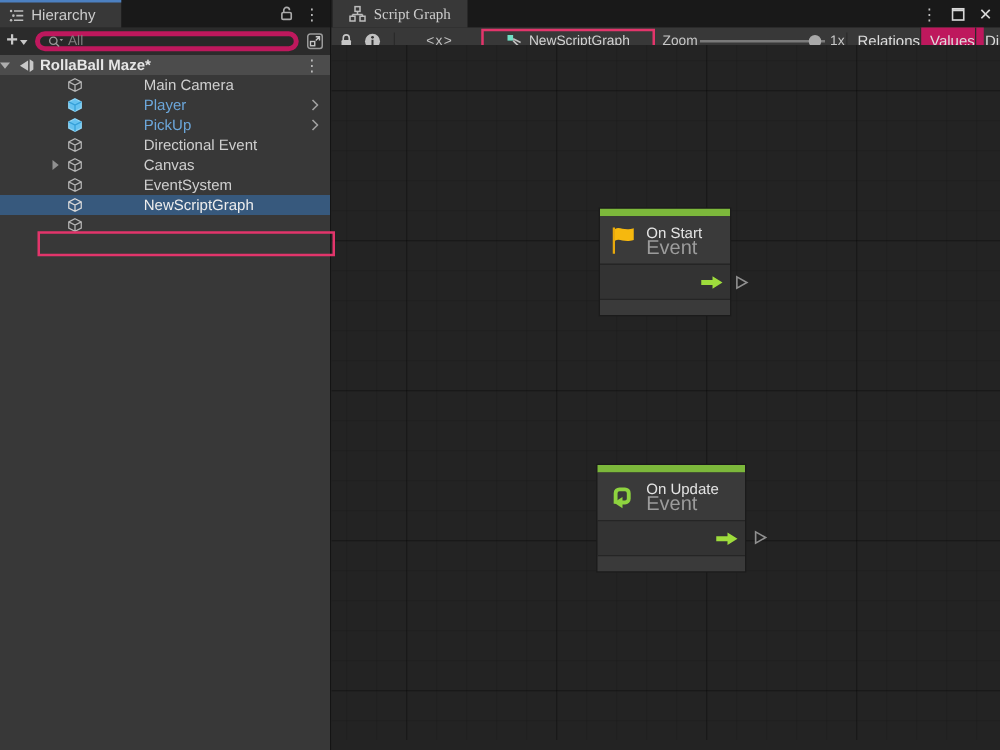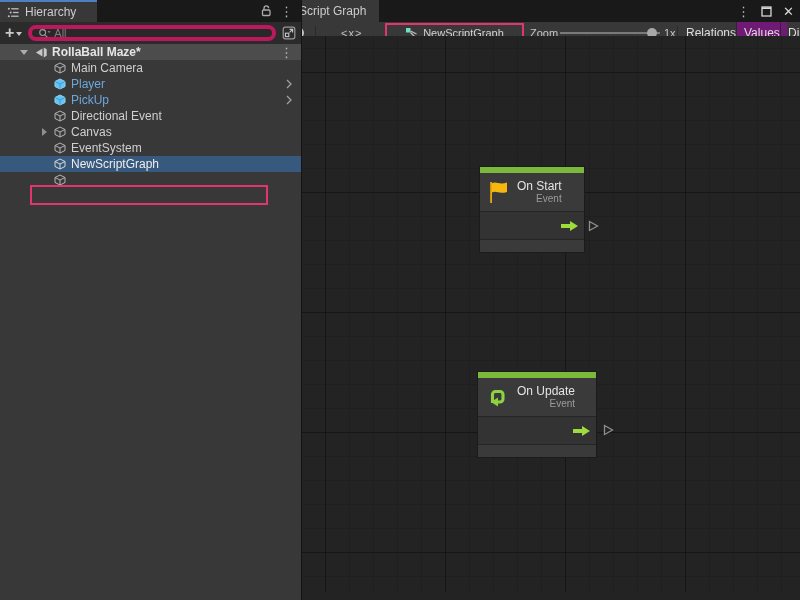--- a/index.html
+++ b/index.html
@@ -1,94 +1,94 @@
 <!DOCTYPE html>
 <html><head>
 <meta charset="utf-8">
 <style>
   * { margin:0; padding:0; box-sizing:border-box; }
   html,body { width:800px; height:600px; overflow:hidden; background:#191919;
     font-family:"Liberation Sans", sans-serif; }
   .app { position:relative; width:800px; height:600px; }
 
   
-  .hierarchy-panel { position:absolute; left:0; top:0; width:302px; height:600px;
+  .hierarchy-panel { position:absolute; left:0; top:0; width:265px; height:600px;
     background:#383838; border-right:1px solid #141414; z-index:2; }
   .htabbar { position:relative; height:22px; background:#191919; }
   .htab { position:absolute; left:0; top:0; height:22px; width:97px; background:#383838;
     border-top:2px solid #4C80C1; display:flex; align-items:center; gap:5px; padding:0 7px; }
   .htab-label { font-size:12px; color:#CCCCCC; }
   .htab-right { position:absolute; right:0; top:0; height:22px; display:flex; align-items:center; gap:8px; padding-right:8px; }
   .kebab { color:#BDBDBD; font-size:13px; line-height:1; cursor:default; }
 
   .htoolbar { height:22px; background:#2B2B2B; display:flex; align-items:center; padding:0 5px; gap:6px; }
   .plus-btn { display:flex; align-items:center; color:#C8C8C8; }
   .plus-glyph { font-size:16px; font-weight:bold; line-height:1; }
   .caret-down { width:0; height:0; border-left:3.5px solid transparent; border-right:3.5px solid transparent;
     border-top:4px solid #C8C8C8; margin-left:2px; margin-top:2px; }
   .search-field { flex:1; height:16px; background:#282828; border:4px solid #be185d; border-radius:8px;
     display:flex; align-items:center; gap:3px; padding:0 6px; }
   .search-placeholder { color:#7E7E7E; font-size:11px; }
 
-  .scene-row { height:16px; background:#4C4C4C; display:flex; align-items:center; padding-left:20px; }
+  .scene-row { height:16px; background:#4C4C4C; display:flex; align-items:center; }
   .tri-down { width:0; height:0; border-left:4px solid transparent; border-right:4px solid transparent;
     border-top:5px solid #ADADAD; margin-right:7px; }
   .scene-name { font-size:12px; font-weight:bold; color:#E6E6E6; margin-left:4px; }
   .scene-kebab { margin-left:auto; padding-right:8px; }
 
   .tree { position:relative; background:#383838; }
-  .trow { position:relative; height:16px; display:flex; align-items:center; padding-left:54px; cursor:default; }
+  .trow { position:relative; height:16px; display:flex; align-items:center; padding-left:54px; cursor:default;gap:44px; }
   .trow .label { font-size:12px; color:#CFCFCF; margin-left:5px; white-space:nowrap; }
   .trow.prefab .label { color:#6CA7DB; }
   .trow.selected { background:#37597D; }
   .trow.selected .label { color:#EDEDED; }
   .tri-right { position:absolute; left:42px; width:0; height:0; border-top:4px solid transparent;
     border-bottom:4px solid transparent; border-left:5px solid #909090; }
   .chevron { margin-left:auto; margin-right:9px; display:flex; }
 
   .annotation-box { position:absolute; border:2px solid #E2356B; pointer-events:none; z-index:7; }
   .ann-hierarchy { left:30px; top:185px; width:238px; height:20px; }
 
   
   .graph-panel { position:absolute; left:265px; top:0; width:535px; height:600px; background:#232323; }
   .gtabbar { position:relative; height:22px; background:#191919; }
   .gtab { position:absolute; left:1px; top:0; height:22px; background:#383838;
-    display:flex; align-items:center; gap:6px; padding:0 13px; }
+    display:flex; align-items:center; gap:6px; padding:0 13px;font-family:Liberation Serif, serif; }
   .gtab-label { font-size:12px; color:#CCCCCC; }
   .gtab-right { position:absolute; right:6px; top:0; height:22px; display:flex; align-items:center; gap:11px; }
   .close-x { color:#D8D8D8; font-size:13px; line-height:1; }
 
   .gtoolbar { position:relative; height:22px; background:#383838; border-bottom:1px solid #1A1A1A; }
   .gt { position:absolute; top:0; height:22px; display:flex; align-items:center; }
   .vsep { position:absolute; top:4px; width:1px; height:14px; background:#2A2A2A; }
   .variables-label { font-size:11px; color:#C2C2C2; letter-spacing:1px; }
   .graph-name-btn { position:absolute; left:120px; top:1px; width:139px; height:20px;
     border:2px solid #E2356B; display:flex; align-items:center; justify-content:center; gap:5px; background:#383838; }
   .graph-name { font-size:11px; color:#D2D2D2; }
   .zoom-label, .zoom-value { font-size:11px; color:#C6C6C6; }
   .slider-track { position:absolute; left:295px; top:10px; width:100px; height:2px; background:#7A7A7A; }
   .slider-thumb { position:absolute; left:382px; top:6px; width:10px; height:10px; border-radius:50%; background:#A8A8A8; }
   .tb-btn { position:absolute; top:0; height:22px; line-height:22px; font-size:12px; color:#DDDDDD; padding:0 7px; }
-  .tb-btn.active { background:#701a75; }
+  .tb-btn.active { background:#be185d; }
 
   .graph-area { position:absolute; left:0; top:36px; width:535px; height:556px;
     background-color:#232323;
     background-image:
       linear-gradient(90deg, rgba(0,0,0,0.30) 1px, transparent 1px),
       linear-gradient(0deg,  rgba(0,0,0,0.30) 1px, transparent 1px),
       linear-gradient(90deg, rgba(0,0,0,0.10) 1px, transparent 1px),
       linear-gradient(0deg,  rgba(0,0,0,0.10) 1px, transparent 1px);
     background-size:120px 120px, 120px 120px, 24px 24px, 24px 24px;
     background-position:60px 37px, 60px 37px, 12px 13px, 12px 13px; }
 
   .node { position:absolute; box-shadow:0 0 0 1px #1B1B1B; }
   .node-bar { height:6px; background:#7CB83B; }
   .node-header { height:38px; background:#3A3A3A; display:flex; align-items:center; gap:8px; padding:0 8px; }
   .node-title { font-size:12px; color:#E4E4E4; line-height:14px; }
-  .node-subtitle { font-size:10px; color:#9C9C9C; line-height:12px;text-align:right; }
+  .node-subtitle { font-size:16px; color:#9C9C9C; line-height:12px; }
   .node-body { position:relative; height:28px; background:#333333; border-top:1px solid #252525; }
   .arrow-icon { position:absolute; right:5px; top:8px; display:flex; }
   .node-footer { height:13px; background:#3A3A3A; border-top:1px solid #252525; }
   .port { position:absolute; display:flex; }
 </style>
 </head>
 <body>
 
 <div class="app">
 

